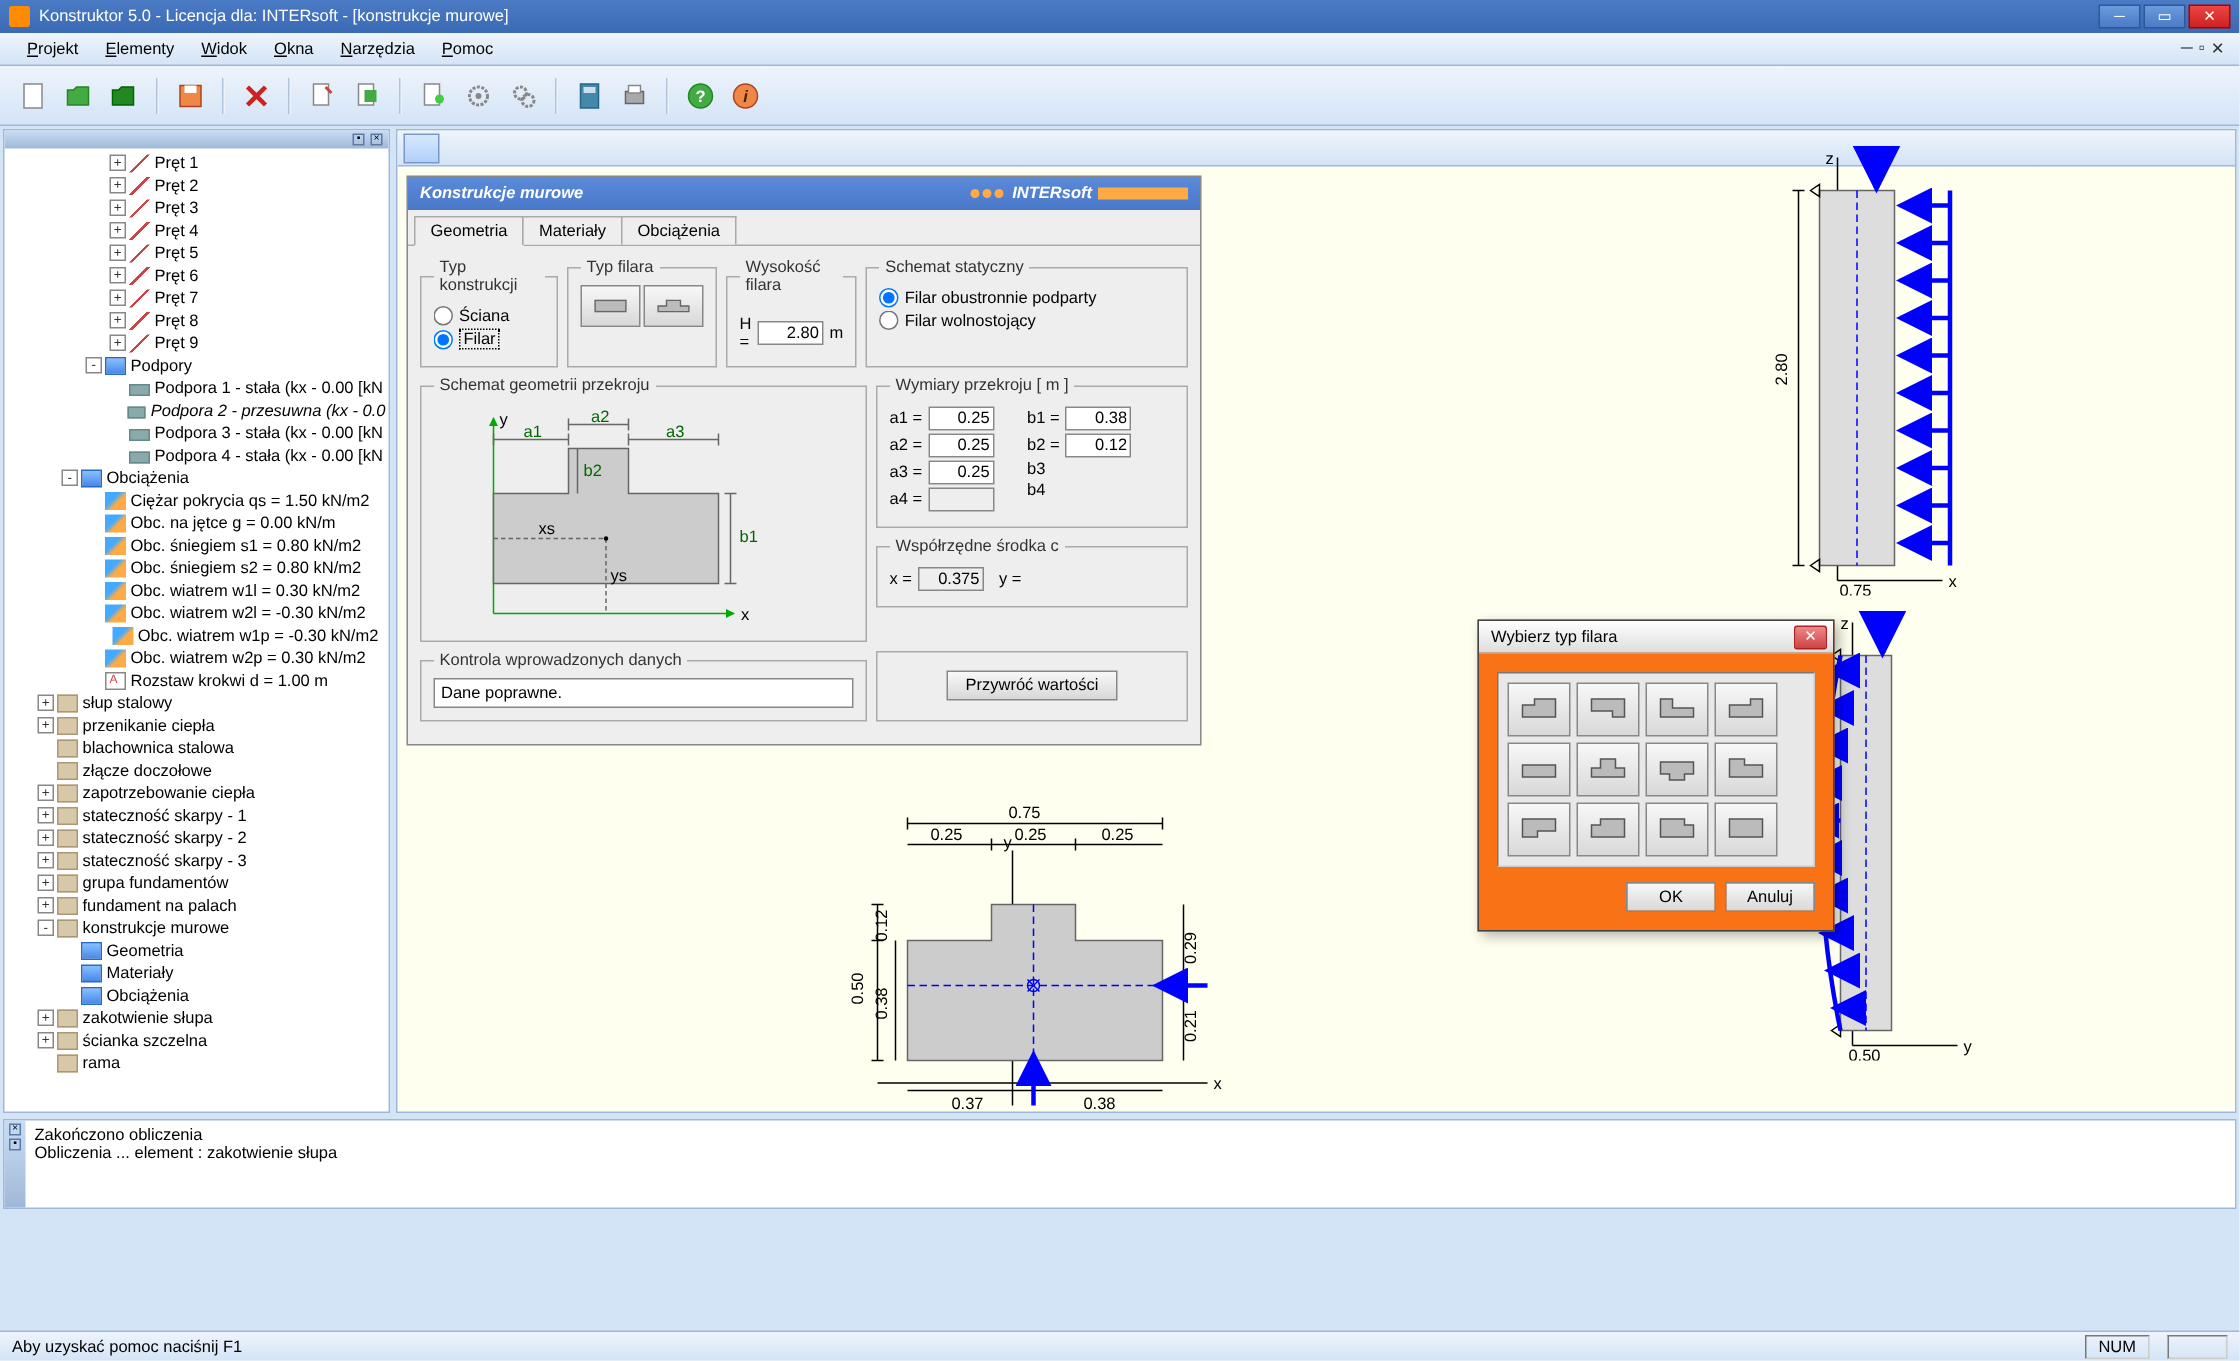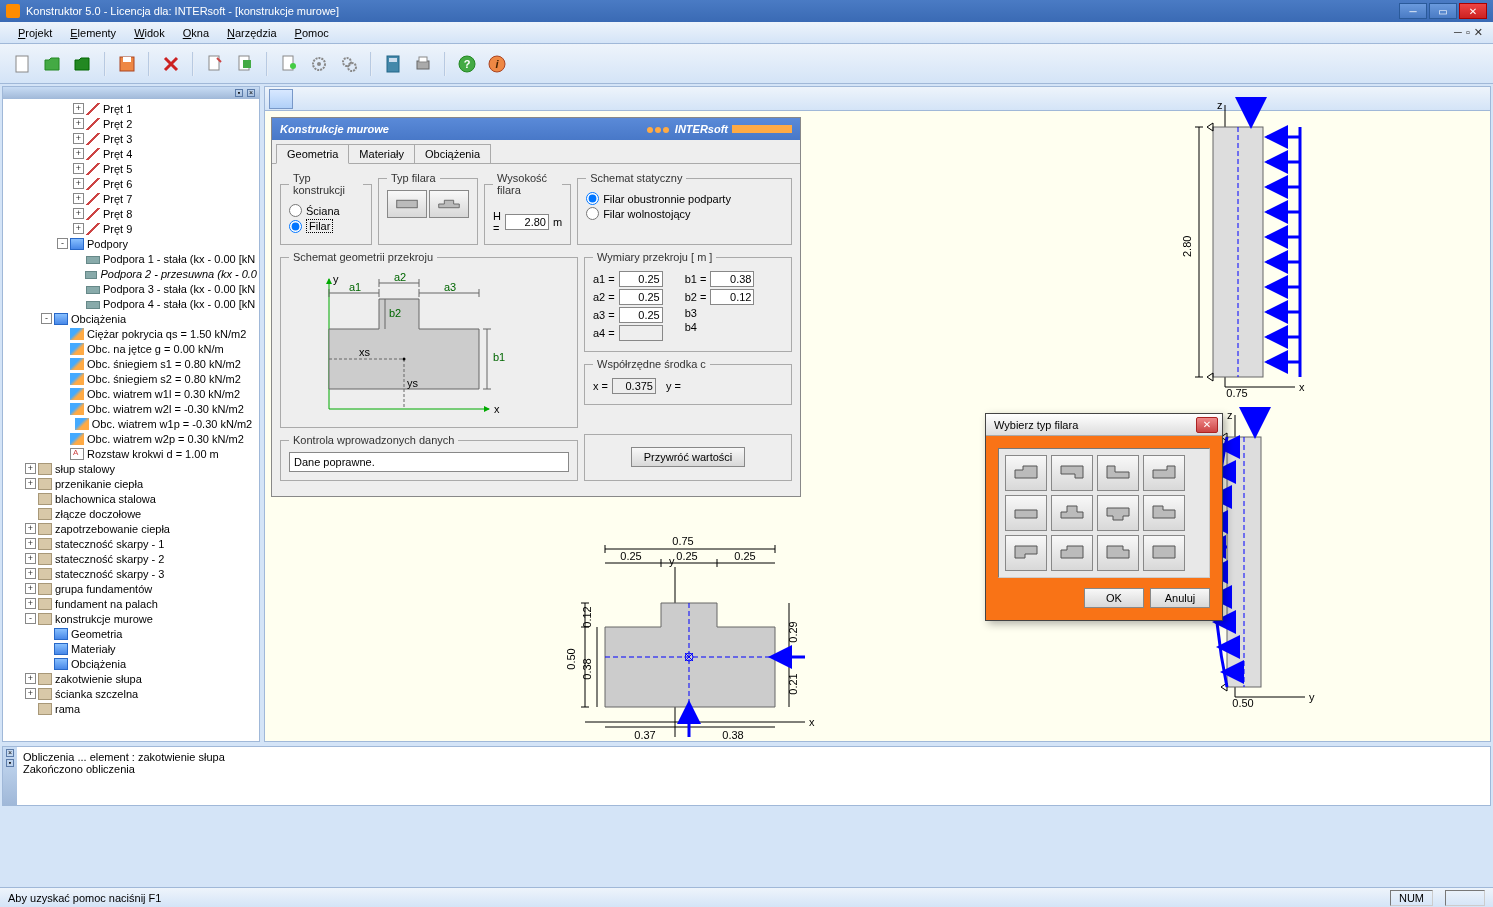--- a/index.html
+++ b/index.html
@@ -796,22 +796,22 @@
 
   </div>
 </div>
 
 <div class="bottom-panel">
   <div class="bottom-hdr">
       <span>×</span>
       <span>▪</span>
     </div>
   <div class="bottom-text">
+    <div>Zakończono obliczenia</div>
     <div>Obliczenia ... element : zakotwienie słupa</div>
-    <div>Zakończono obliczenia</div>
   </div>
 </div>
 
 <div class="statusbar">
   <span>Aby uzyskać pomoc naciśnij F1</span>
   <div class="right">
     <span class="cell">NUM</span>
     <span class="cell">&nbsp;</span>
   </div>
 </div>

